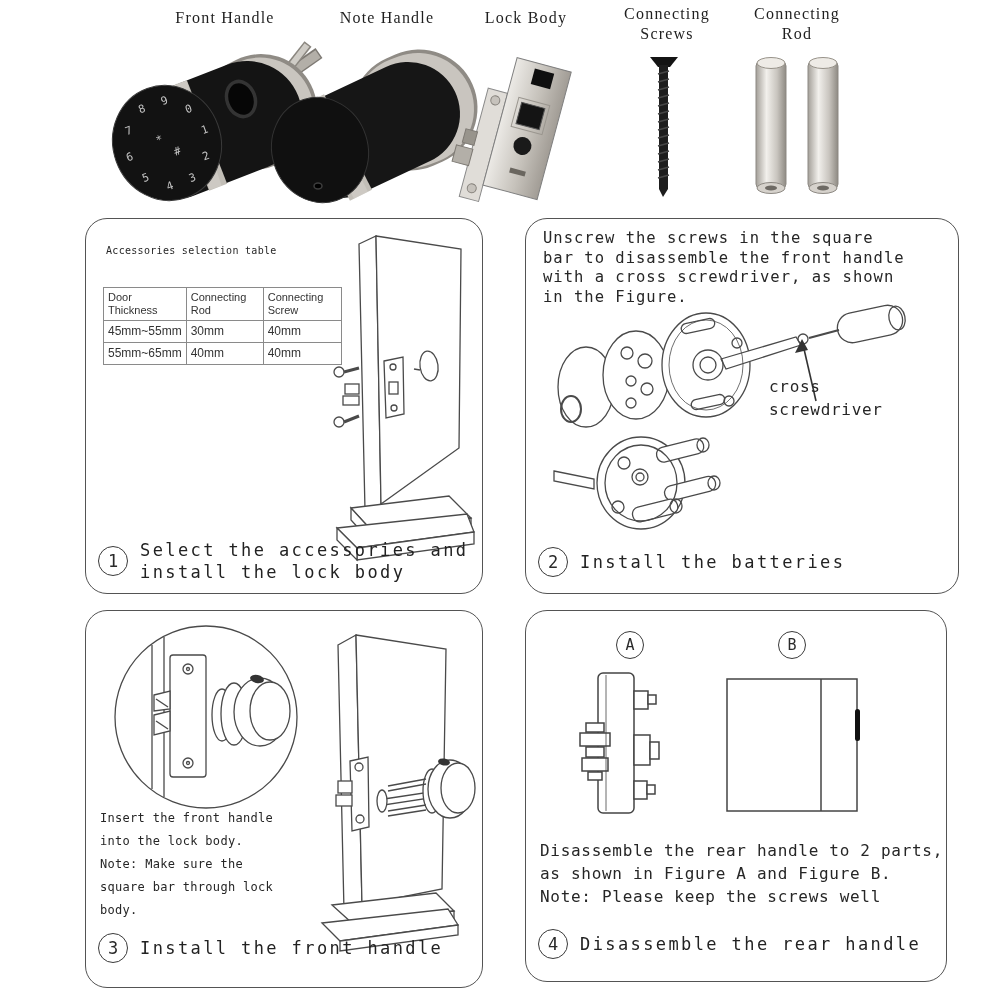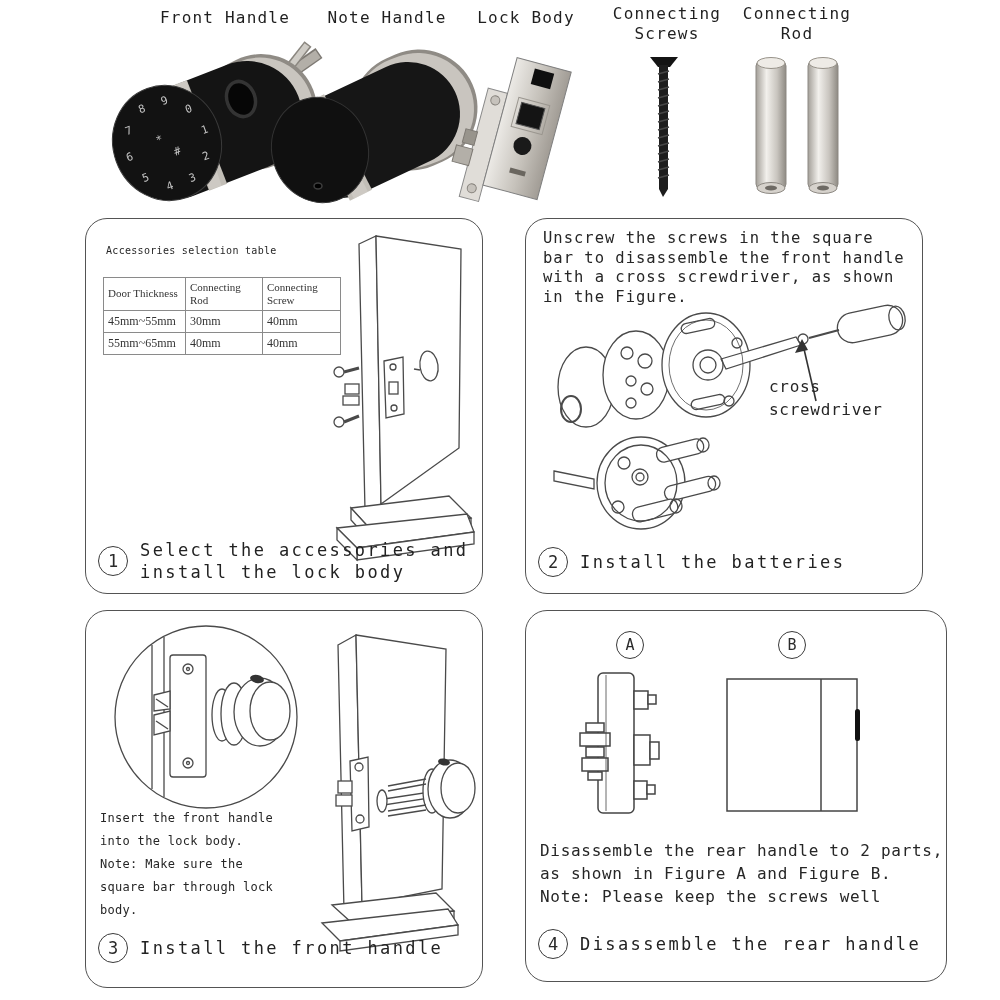--- a/index.html
+++ b/index.html
@@ -1,28 +1,28 @@
 <!DOCTYPE html>
 <html><head>
 <meta charset="utf-8">
 <style>
   html,body{margin:0;padding:0;background:#fff;}
   #page{position:relative;width:1000px;height:1000px;background:#ffffff;overflow:hidden;
         font-family:"DejaVu Sans Mono",monospace;color:#2a2a2a;}
-  .lbl{position:absolute;text-align:center;font-size:16px;line-height:20px;letter-spacing:1.2px;color:#1f1f1f;}
+  .lbl{position:absolute;text-align:center;font-size:16px;line-height:20px;letter-spacing:1.2px;color:#1f1f1f;font-family:Liberation Serif, serif;}
   .panel{position:absolute;border:1.6px solid #545454;border-radius:22px;background:#fff;}
   .instr{position:absolute;letter-spacing:1px;color:#262626;}
   .step{position:absolute;display:flex;align-items:center;gap:12px;}
   .stepnum{width:28px;height:28px;border:1.7px solid #3a3a3a;border-radius:50%;flex:0 0 auto;
            display:flex;align-items:center;justify-content:center;font-size:17px;color:#2a2a2a;}
   .cap{font-size:17px;line-height:22px;letter-spacing:2.4px;white-space:nowrap;color:#222;}
   .figlabel{position:absolute;width:26px;height:26px;border:1.5px solid #3a3a3a;border-radius:50%;
             display:flex;align-items:center;justify-content:center;font-size:15px;color:#2a2a2a;}
-  .acc-table{position:absolute;border-collapse:collapse;font-family:Liberation Serif, serif;
-             font-size:11px;color:#333;}
+  .acc-table{position:absolute;border-collapse:collapse;font-family:Liberation Sans, sans-serif;
+             font-size:11px;color:#333;margin-top:10px;}
   .acc-table td,.acc-table th{border:1px solid #8a8a8a;padding:1px 4px;text-align:left;
              font-weight:normal;vertical-align:middle;line-height:1.2;}
   .acc-table th{height:30px;font-size:11px;}
   .acc-table td{height:19px;font-size:12px;}
   svg{position:absolute;overflow:visible;}
   .line{stroke:#4a4a4a;stroke-width:1.3;fill:#fff;}
   .nofill{stroke:#4a4a4a;stroke-width:1.3;fill:none;}
 </style>
 </head>
 <body>
@@ -220,21 +220,21 @@
 
     <div class="step" style="left:12px;top:320px;">
       <div class="stepnum">1</div>
       <div class="cap">
         <div>Select the accessories and</div>
         <div>install the lock body</div>
       </div>
     </div>
   </div>
 
-  <div class="panel" style="left:525px;top:218px;width:396px;height:374px;">
+  <div class="panel" style="left:525px;top:218px;width:396px;height:374px;padding-left:36px;">
     <div class="instr" style="left:17px;top:10px;font-size:15.5px;line-height:19.5px;">
       <div>Unscrew the screws in the square</div>
       <div>bar to disassemble the front handle</div>
       <div>with a cross screwdriver, as shown</div>
       <div>in the Figure.</div>
     </div>
 
     <svg style="left:5px;top:68px;" width="385" height="180" viewBox="0 0 385 180">
       <g class="line">
         <ellipse cx="55" cy="100" rx="28" ry="40"></ellipse>

